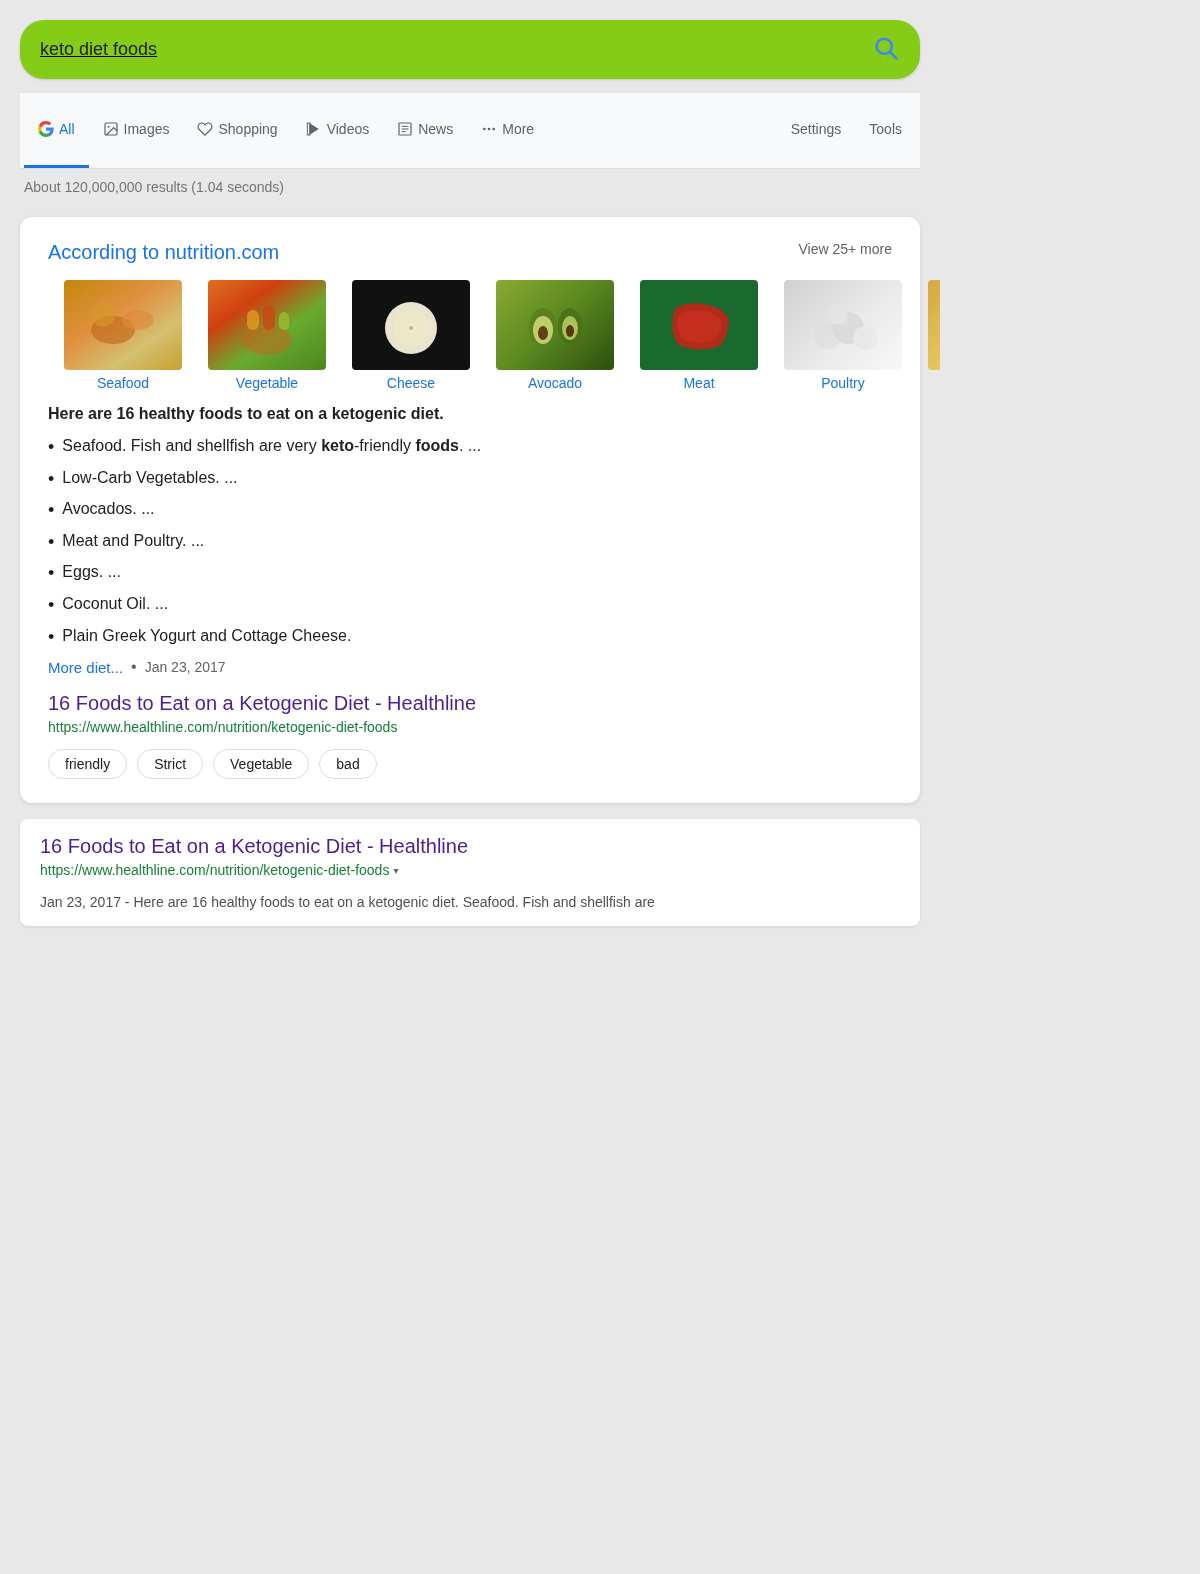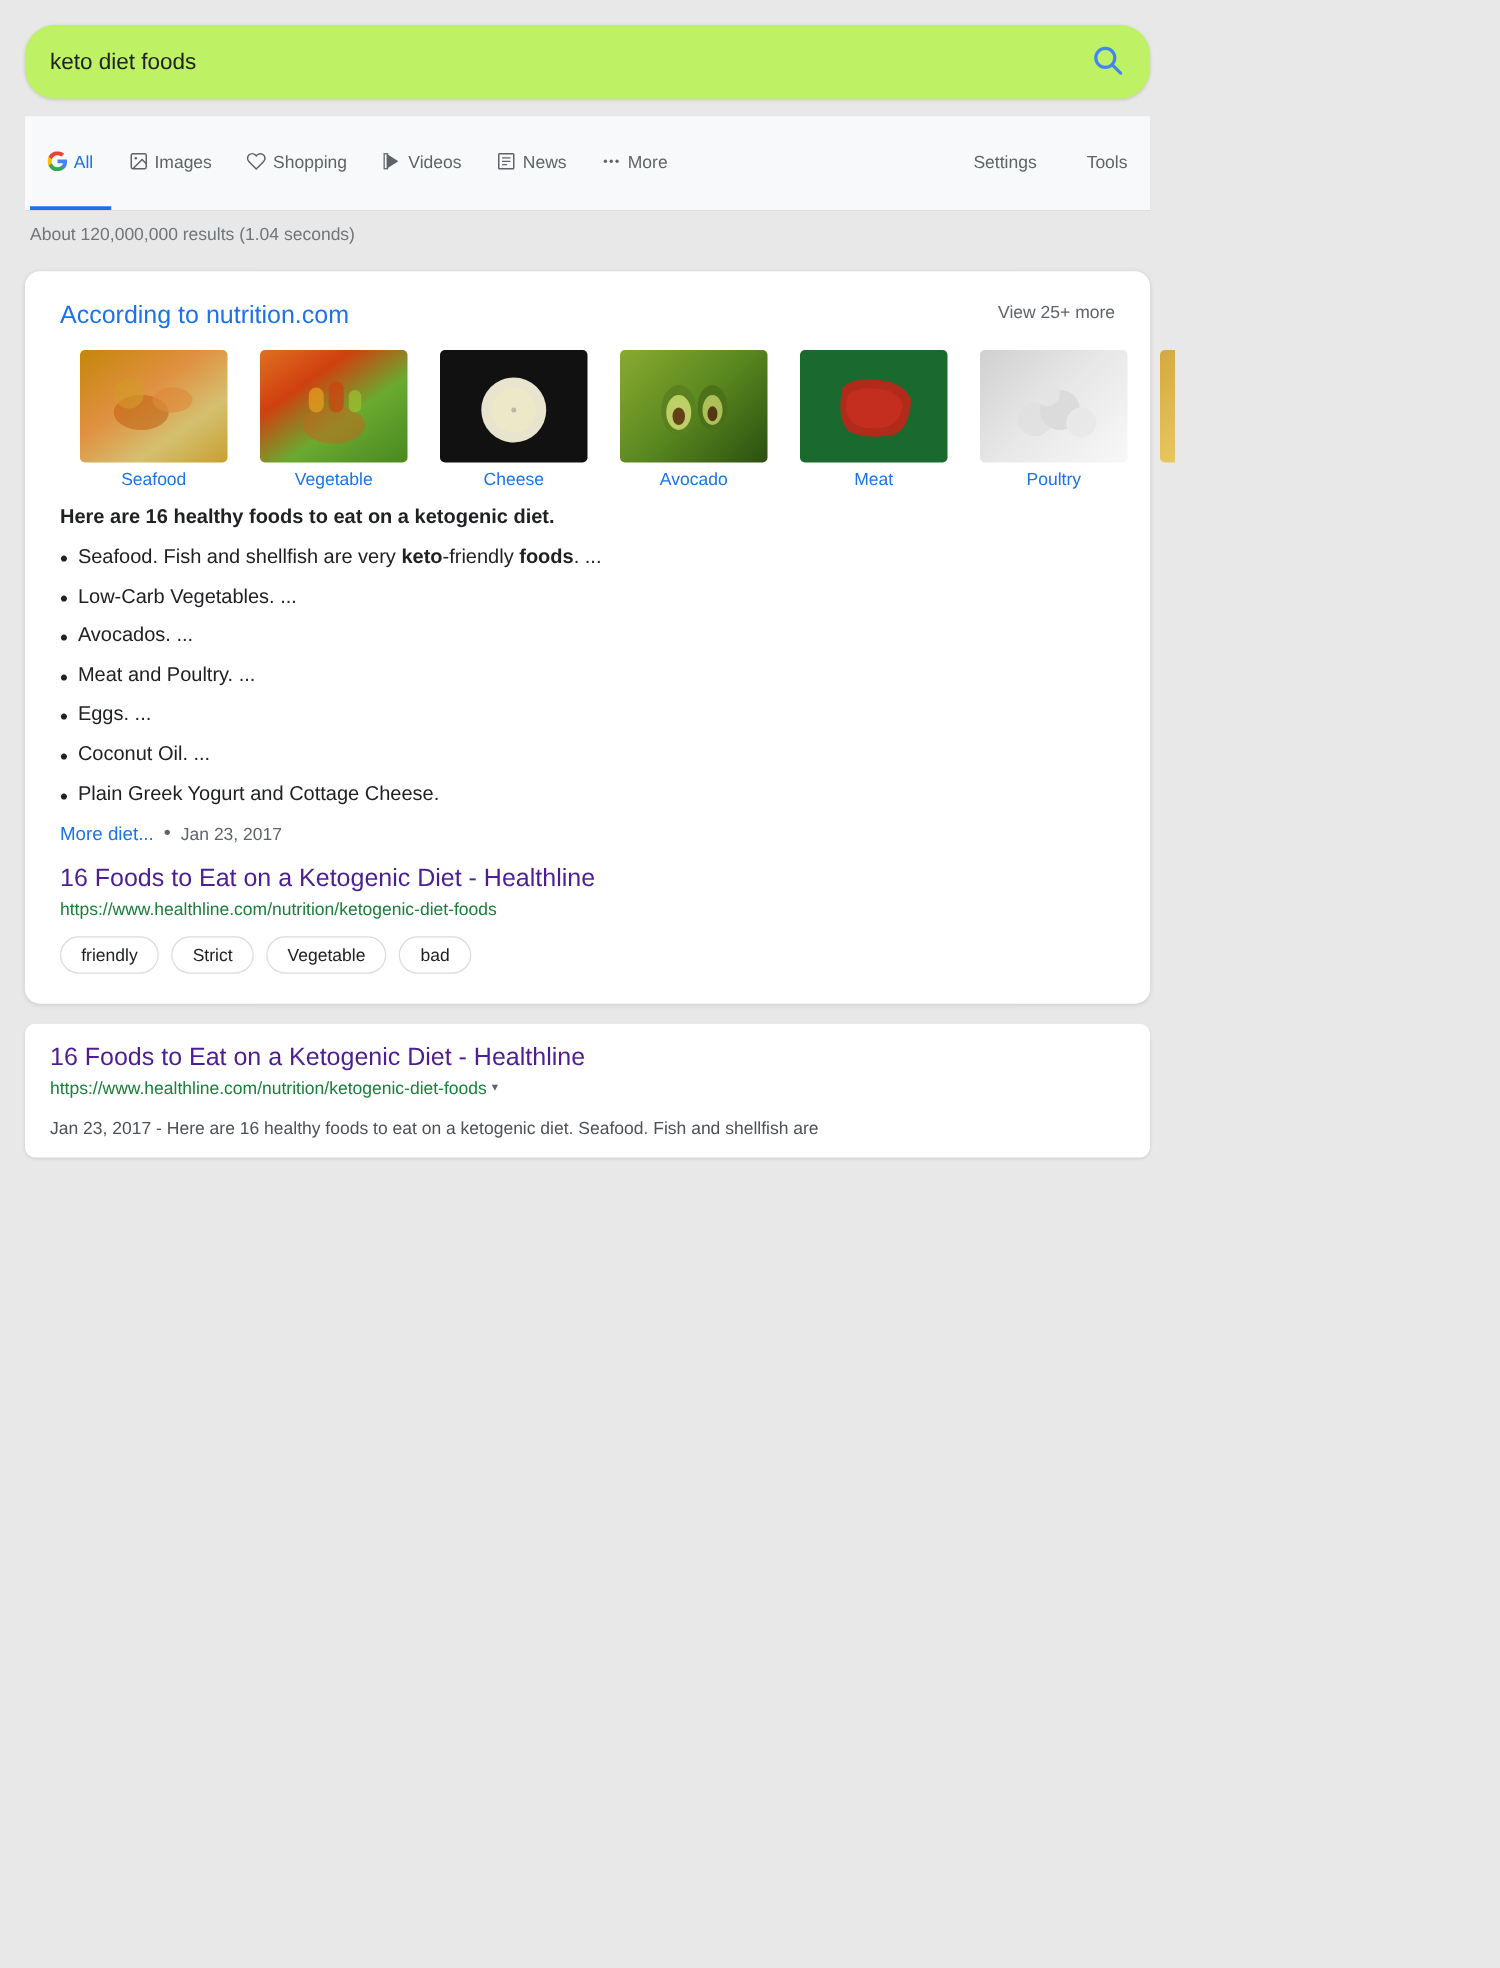--- a/index.html
+++ b/index.html
@@ -4,28 +4,29 @@
   <style>
     * { box-sizing: border-box; margin: 0; padding: 0; }
     body {
       background: #e8e8e8;
       font-family: Arial, sans-serif;
       width: 940px;
       min-height: 1574px;
       padding: 20px;
     }
     .search-bar-container {
-      background: #bef264;
+      background: #84cc16;
       border-radius: 24px;
       padding: 14px 20px;
       display: flex;
       align-items: center;
       justify-content: space-between;
       margin-bottom: 14px;
       box-shadow: 0 1px 3px rgba(0,0,0,0.15);
+      text-decoration: underline;
     }
     .search-input {
       border: none;
       outline: none;
       font-size: 18px;
       color: #202124;
       flex: 1;
       background: transparent;
     }
     .search-icon-btn {
@@ -66,21 +67,21 @@
     .nav-tab-icon {
       width: 16px;
       height: 16px;
       display: inline-flex;
       align-items: center;
       justify-content: center;
     }
     .nav-settings {
       margin-left: auto;
       display: flex;
-      gap: 12px;
+      gap: 0;
     }
     .results-info {
       padding: 10px 4px 10px 4px;
       font-size: 14px;
       color: #70757a;
       margin-bottom: 12px;
     }
     .card {
       background: white;
       border-radius: 12px;

